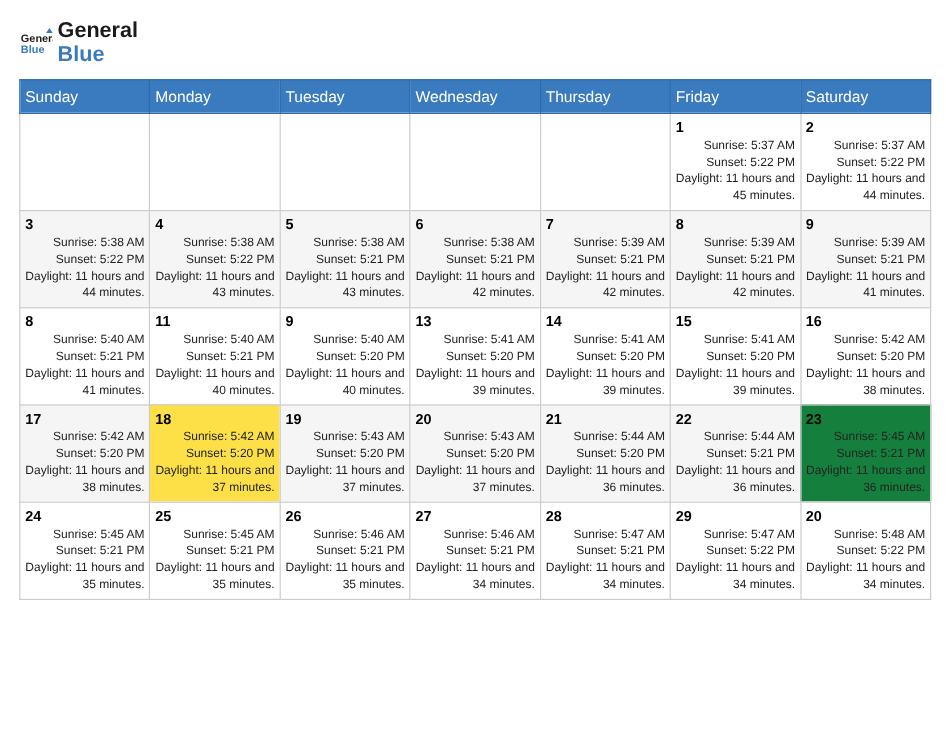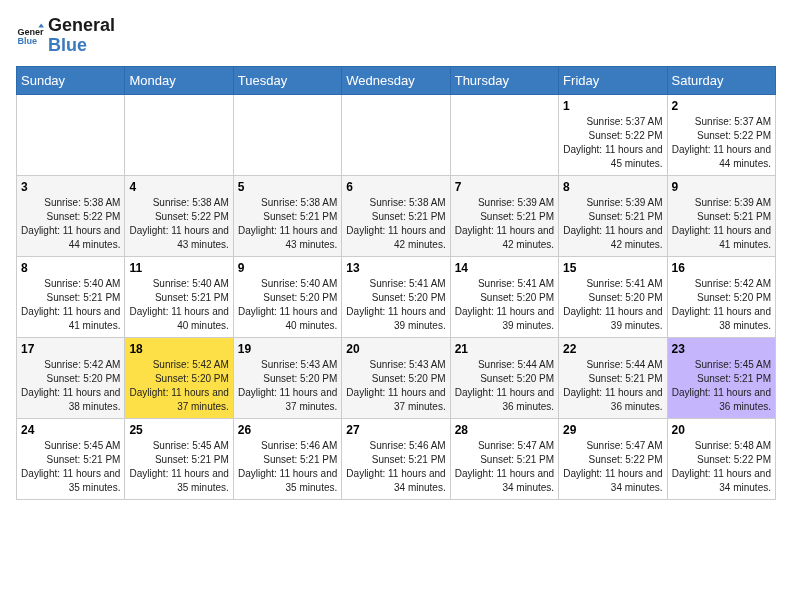--- a/index.html
+++ b/index.html
@@ -262,21 +262,21 @@
           <div class="day-info" style="white-space: pre-line;">Sunrise: 5:44 AM
 Sunset: 5:20 PM
 Daylight: 11 hours and 36 minutes.</div>
         </td>
         <td style="background: rgb(245, 245, 245);">
           <span class="day-number">22</span>
           <div class="day-info" style="white-space: pre-line;">Sunrise: 5:44 AM
 Sunset: 5:21 PM
 Daylight: 11 hours and 36 minutes.</div>
         </td>
-        <td style="background: #c4b5fd;">
+        <td style="background: #15803d;">
           <span class="day-number">23</span>
           <div class="day-info" style="white-space: pre-line;">Sunrise: 5:45 AM
 Sunset: 5:21 PM
 Daylight: 11 hours and 36 minutes.</div>
         </td>
       </tr>
       <tr class="week-row">
         <td>
           <span class="day-number">24</span>
           <div class="day-info" style="white-space: pre-line;">Sunrise: 5:45 AM

